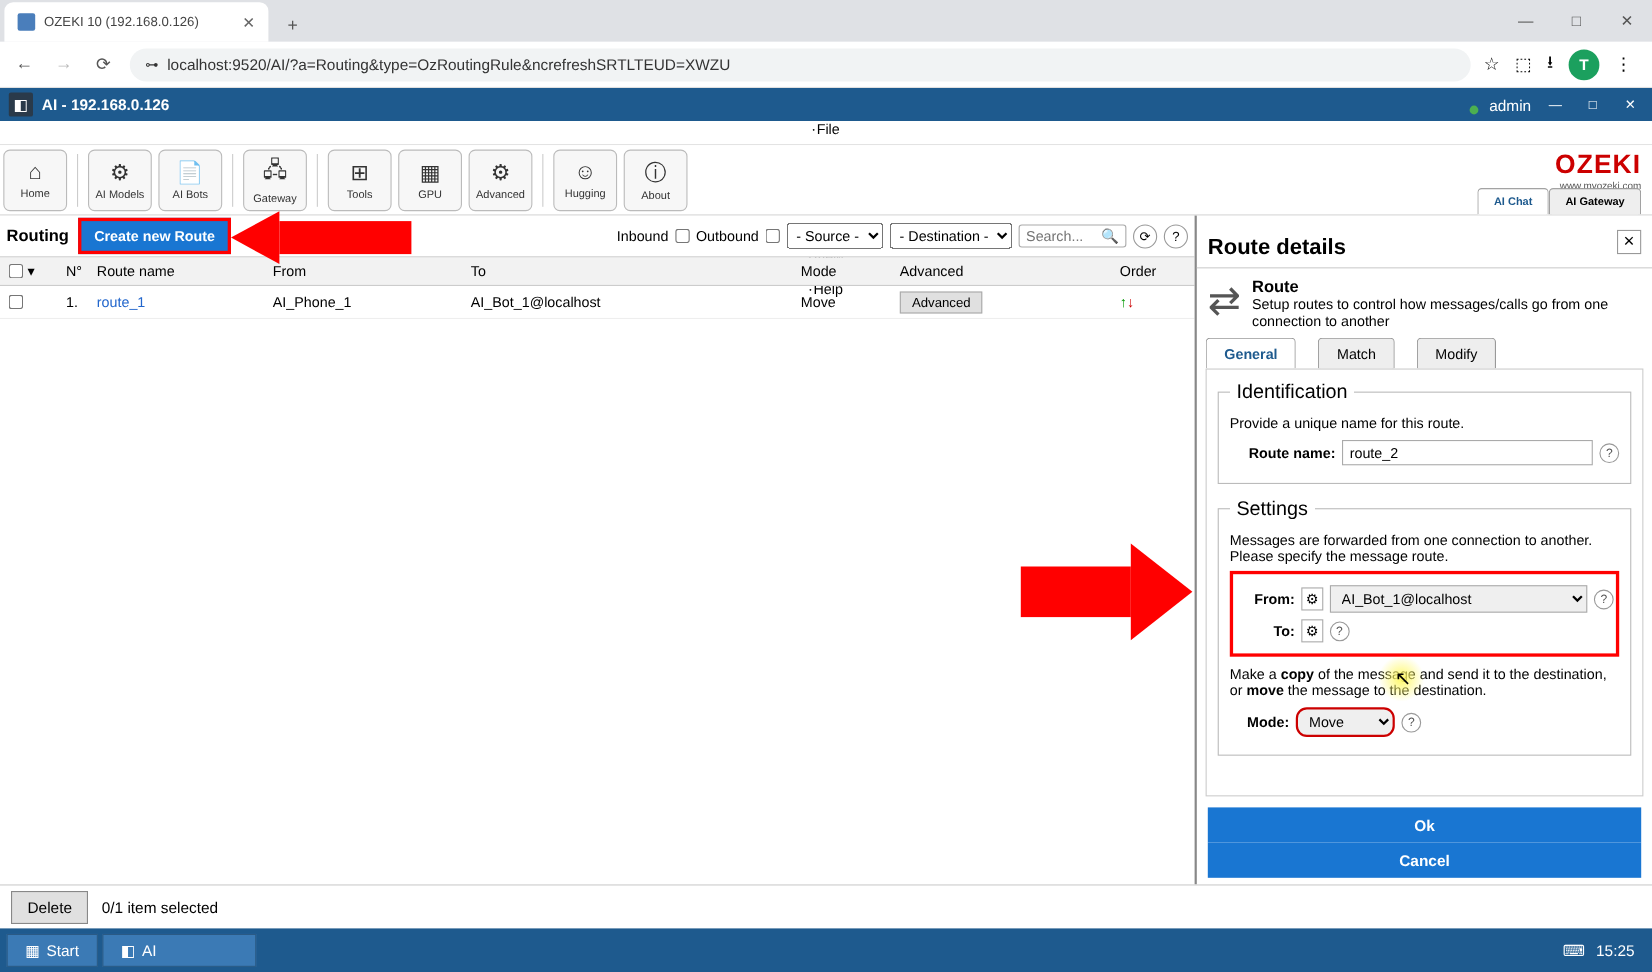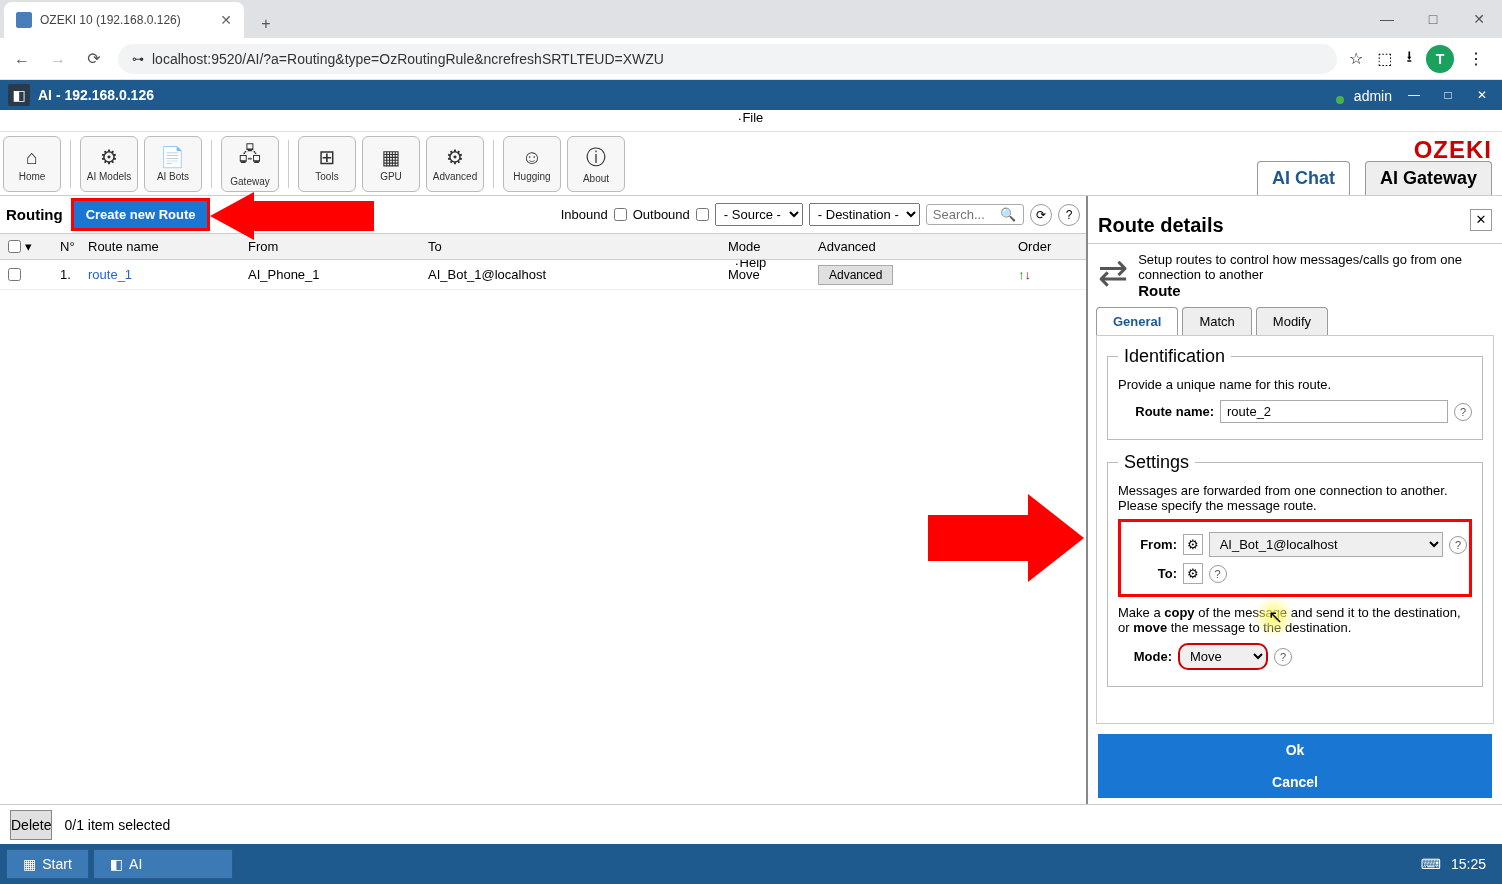--- a/index.html
+++ b/index.html
@@ -33,21 +33,21 @@
 
 
 .toolbar-row { height:64px; background:#fff; display:flex; align-items:center; border-bottom:1px solid #ccc; position:relative; }
 .tbtn { width:58px; height:56px; border:1px solid #bbb; border-radius:6px; margin:0 3px; display:flex; flex-direction:column; align-items:center; justify-content:center; font-size:10px; color:#333; background:#f7f7f7; }
 .tbtn-icon { font-size:20px; margin-bottom:2px; }
 .tool-sep { width:1px; height:48px; background:#ccc; margin:0 6px; }
 .ozeki-logo { position:absolute; right:10px; top:4px; text-align:right; }
 .ozeki-logo .brand { font-size:24px; font-weight:bold; color:#c00; letter-spacing:1px; }
 .ozeki-logo .brand-sub { font-size:9px; color:#555; }
 .right-tabs { position:absolute; right:10px; bottom:0; display:flex; }
-.right-tab { padding:6px 14px; border:1px solid #999; border-bottom:none; background:#eee; font-size:18px; font-weight:bold; border-radius:4px 4px 0 0; margin-left:15px; }
+.right-tab { padding:6px 14px; border:1px solid #999; border-bottom:none; background:#eee; font-size:10px; font-weight:bold; border-radius:4px 4px 0 0; margin-left:0; }
 .right-tab.active { background:#fff; color:#1e5a8e; }
 
 
 .routing-head { height:38px; display:flex; align-items:center; padding:0 6px; border-bottom:1px solid #ccc; background:#fff; position:relative;justify-content:space-between; }
 .routing-label { font-size:15px; font-weight:bold; margin-right:8px; }
 .btn-create { background:#1976d2; color:#fff; border:3px solid #ff0000; padding:6px 12px; font-size:13px; font-weight:bold; cursor:pointer; }
 .routing-right { margin-left:auto; display:flex; align-items:center; gap:6px; font-size:13px; }
 .routing-right select { font-size:13px; padding:2px 4px; }
 .search-box { display:flex; align-items:center; border:1px solid #aaa; border-radius:3px; padding:2px 6px; }
 .search-box input { border:none; outline:none; width:68px; font-size:13px; }
@@ -72,21 +72,21 @@
 .main-split { display:flex; height:612px; }
 .left-pane { flex:1; position:relative; }
 .right-pane { width:416px; border-left:2px solid #888; background:#fff; display:flex; flex-direction:column; position:relative; }
 
 
 .details-head { padding:6px 10px; border-bottom:1px solid #ccc; display:flex; align-items:center; }
 .details-head h2 { font-size:20px; font-weight:bold;margin-top:12px; }
 .close-x { margin-left:auto; width:22px; height:22px; border:1px solid #999; display:flex; align-items:center; justify-content:center; font-size:13px; }
 .details-desc { display:flex; gap:10px; padding:8px 10px; font-size:13px; }
 .route-icon-big { font-size:36px; color:#555; }
-.detail-tabs { display:flex; padding:0 8px; gap:4px; }
+.detail-tabs { display:flex; padding:0 8px; gap:20px; }
 .d-tab { padding:6px 16px; border:1px solid #999; border-bottom:none; background:#eee; font-size:13px; border-radius:4px 4px 0 0; }
 .d-tab.active { background:#fff; color:#1e5a8e; font-weight:bold; }
 .detail-body { border:1px solid #ccc; margin:0 8px; padding:10px; font-size:13px; flex:1; }
 fieldset { border:1px solid #bbb; padding:10px; margin-bottom:12px; }
 legend { font-size:18px; padding:0 6px; }
 .field-row { display:flex; align-items:center; margin:6px 0; gap:6px; }
 .field-row label { font-weight:bold; min-width:96px; text-align:right; }
 .field-row input, .field-row select { flex:1; padding:3px 6px; font-size:13px; border:1px solid #aaa; }
 .help-circ { width:18px; height:18px; border:1px solid #999; border-radius:50%; display:flex; align-items:center; justify-content:center; font-size:11px; color:#555; }
 .red-box { border:3px solid #ff0000; padding:4px 2px; }
@@ -95,21 +95,21 @@
 .btn-ok { background:#1976d2; color:#fff; border:none; padding:8px 28px; font-size:14px; font-weight:bold; }
 .btn-cancel { background:#1976d2; color:#fff; border:none; padding:8px 18px; font-size:14px; font-weight:bold; }
 
 
 .arrow2 { position:absolute; left:-160px; top:298px; display:flex; align-items:center; }
 .arrow2 .stem { width:100px; height:46px; background:#ff0000; }
 .arrow2 .head { width:0; height:0; border-top:44px solid transparent; border-bottom:44px solid transparent; border-left:56px solid #ff0000; }
 
 
 .status-bar { position:absolute; bottom:40px; left:0; right:0; height:40px; background:#fff; border-top:1px solid #ccc; display:flex; align-items:center; padding:0 10px; gap:12px; font-size:14px; }
-.btn-delete { background:#e0e0e0; border:1px solid #888; padding:6px 0; font-size:14px; }
+.btn-delete { background:#e0e0e0; border:1px solid #888; padding:6px 14px; font-size:14px; }
 .taskbar { position:absolute; bottom:0; left:0; right:0; height:40px; background:#1e5a8e; display:flex; align-items:center; padding:0 6px; gap:4px; }
 .task-btn { background:#3b7ab5; color:#fff; padding:6px 16px; border:1px solid #2a5a85; font-size:14px; display:flex; align-items:center; gap:6px; }
 .task-time { margin-left:auto; color:#fff; font-size:14px; padding-right:10px; display:flex; align-items:center; gap:10px; }
 
 
 .cursor-spot { position:absolute; width:42px; height:42px; background:radial-gradient(circle,#fff968 0%,rgba(255,249,104,0) 70%); border-radius:50%; pointer-events:none; }
 .cursor-ptr { position:absolute; font-size:18px; }
 
 
 .annot1 { position:absolute; left:210px; top:-4px; display:flex; align-items:center; z-index:5; }
@@ -285,22 +285,22 @@
         <div class="head"></div>
     </div>
 
     <div class="details-head">
       <h2>Route details</h2>
       <div class="close-x">✕</div>
     </div>
     <div class="details-desc">
       <div class="route-icon-big">⇄</div>
       <div>
+        <div style="font-weight:bold;font-size:15px">Route</div>
         <div>Setup routes to control how messages/calls go from one connection to another</div>
-        <div style="font-weight:bold;font-size:15px">Route</div>
       </div>
     </div>
     <div class="detail-tabs">
       <div class="d-tab active">General</div>
       <div class="d-tab">Match</div>
       <div class="d-tab">Modify</div>
     </div>
     <div class="detail-body">
       <fieldset>
         <legend>Identification</legend>

